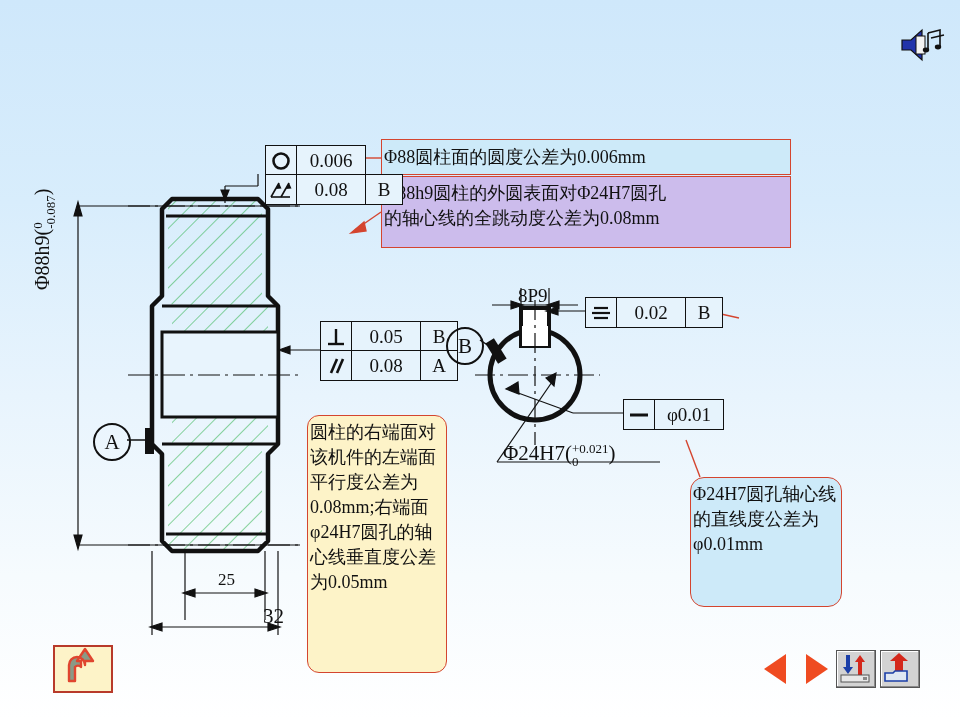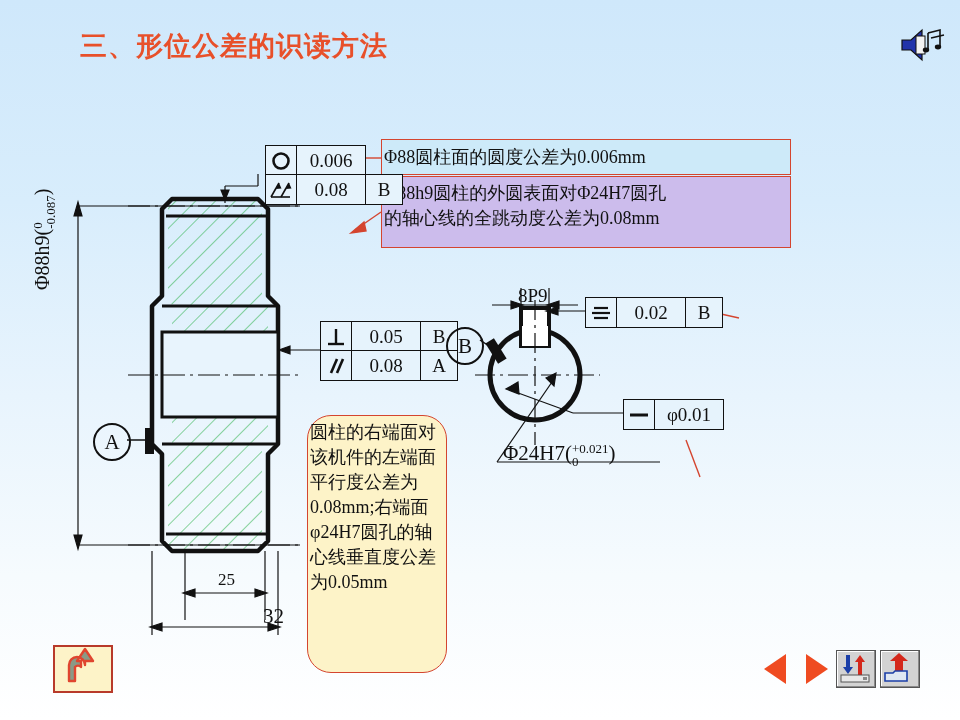--- a/index.html
+++ b/index.html
@@ -27,21 +27,21 @@
 
   
   .cal{
     box-sizing:border-box;border:1.6px solid #d4452f;
     font-size:18px;line-height:25px;color:#111;
     font-family:"Liberation Serif",serif;padding:4px 2px;
   }
   #cal-round{left:381px;top:139px;width:410px;height:36px;background:#cdeaf9;padding-top:5px;}
   #cal-runout{left:381px;top:176px;width:410px;height:72px;background:#ccbcec;}
   #cal-sym{left:739px;top:252px;width:155px;height:212px;background:#fdf3c8;border-radius:10px;}
-  #cal-par{left:307px;top:415px;width:140px;height:258px;background:#fdf3c8;border-radius:24px;}
+  #cal-par{left:307px;top:415px;width:140px;height:258px;background:#fdf3c8;border-radius:12px;}
   #cal-str{left:690px;top:477px;width:152px;height:130px;background:#cdeaf9;border-radius:14px;}
 
   
   .fcf{border:1.6px solid #111;background:#e6f3fc;display:flex;align-items:stretch;}
   .fcf .cell{
     border-right:1.6px solid #111;display:flex;align-items:center;justify-content:center;
     font-size:19px;font-family:"Liberation Serif",serif;color:#111;padding:12px 5px;
   }
   .fcf .cell:last-child{border-right:none;}
   .fcf .sym{width:30px;padding:0;}
@@ -88,21 +88,20 @@
     box-shadow:inset -1px -1px 0 #8a8a8a, inset 1px 1px 0 #ffffff;
   }
   #btn-tool1{left:836px;top:650px;}
   #btn-tool2{left:880px;top:650px;}
 </style>
 </head>
 <body>
 
 <div id="stage">
 
-  <div class="abs" id="title">三、形位公差的识读方法</div>
 
   <div class="abs" id="speaker">
     <svg width="50" height="42" viewBox="0 0 50 42">
       <polygon points="4,16 13,16 24,6 24,36 13,26 4,26" fill="#2233aa" stroke="#111" stroke-width="1.2"></polygon>
       <rect x="18" y="12" width="9" height="18" fill="#f2f2f2" stroke="#111" stroke-width="1"></rect>
       <g stroke="#111" stroke-width="1.6" fill="none">
         <path d="M30 9 L42 6 L42 22"></path>
         <path d="M30 9 L30 25"></path>
       </g>
       <ellipse cx="28" cy="26" rx="3.2" ry="2.4" fill="#111"></ellipse>
@@ -232,20 +231,23 @@
   <div class="abs cal" id="cal-runout">
     <div>Φ88h9圆柱的外圆表面对Φ24H7圆孔</div>
     <div>的轴心线的全跳动度公差为0.08mm</div>
   </div>
 
 
   <div class="abs cal" id="cal-par">
     <span>圆柱的右端面对该机件的左端面平行度公差为0.08mm;右端面φ24H7圆孔的轴心线垂直度公差为0.05mm</span>
   </div>
 
+  <div class="abs cal" id="cal-str">
+    <span>Φ24H7圆孔轴心线的直线度公差为φ0.01mm</span>
+  </div>
 
   <div class="abs fcf" id="fcf-a">
     <div class="cell sym">
       <svg width="22" height="22" viewBox="0 0 22 22">
           <circle cx="11" cy="11" r="7.5" fill="none" stroke="#111" stroke-width="2.6"></circle>
         </svg>
     </div>
     <div class="cell val">0.006</div>
   </div>
 

